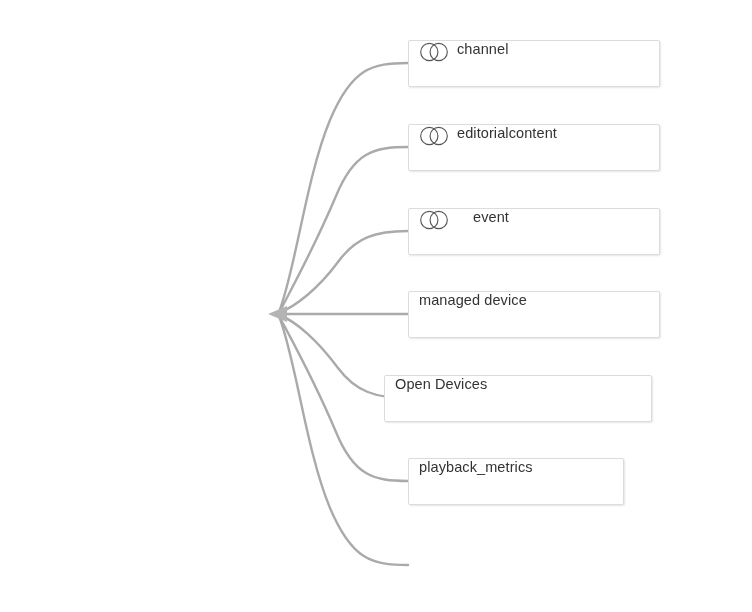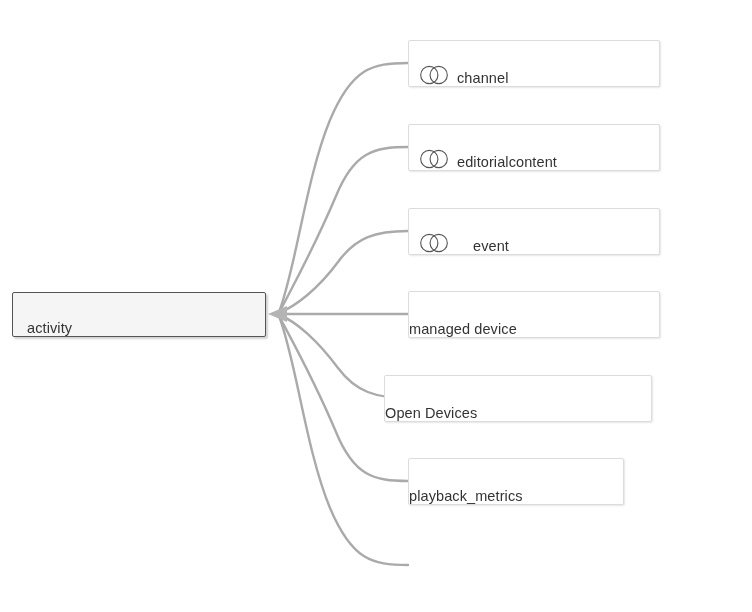--- a/index.html
+++ b/index.html
@@ -23,21 +23,21 @@
     left: 0;
     top: 0;
     width: 752px;
     height: 612px;
     pointer-events: none;
   }
   .node {
     position: absolute;
     box-sizing: border-box;
     display: flex;
-    align-items: flex-end;
+    align-items: flex-start;
     background: #ffffff;
     border: 1px solid #dcdcdc;
     border-radius: 2px;
     box-shadow: 1px 1px 2px rgba(0,0,0,0.10);
   }
   .node.root {
     background: #f5f5f5;
     border: 1px solid #555555;
     box-shadow: 2px 2px 2px rgba(0,0,0,0.18);
   }
@@ -52,21 +52,21 @@
   .node-label {
     font-size: 14.5px;
     color: #333333;
     white-space: nowrap;
     letter-spacing: 0.1px;
   }
   .node.root .node-label {
     margin-left: 14px;
   }
   .node.no-icon .node-label {
-    margin-left: 0;
+    margin-left: 10px;
   }
 </style>
 </head>
 <body>
 
 <div id="canvas">
 
   <svg id="edges" viewBox="0 0 752 612" width="752" height="612" xmlns="http://www.w3.org/2000/svg">
     <g fill="none" stroke="#aaaaaa" stroke-width="2.4" stroke-linecap="round">
       <path d="M 408 63 C 372 63 352 68 330 120 C 306 178 296 268 279 312"></path>
@@ -75,23 +75,20 @@
       <path d="M 408 314 L 279 314"></path>
       <path d="M 408 398 C 376 398 356 392 338 368 C 318 341 296 321 279 315"></path>
       <path d="M 408 481 C 374 481 354 476 336 432 C 314 380 295 346 279 316"></path>
       <path d="M 408 565 C 372 565 352 560 330 508 C 306 450 296 360 279 316"></path>
     </g>
     <g>
       <path d="M 268 314 L 287 306 L 287 322 Z" fill="#b4b4b4" stroke="none"></path>
     </g>
   </svg>
 
-  <div class="node root" style="left:12px; top:292px; width:254px; height:45px;">
-    <span class="node-label">activity</span>
-  </div>
 
   <div class="node" style="left:408px; top:40px; width:252px; height:47px;">
     <svg class="node-icon" viewBox="0 0 32 22" xmlns="http://www.w3.org/2000/svg">
       <circle cx="11" cy="11" r="9.2" fill="none" stroke="#555555" stroke-width="1.2"></circle>
       <circle cx="21" cy="11" r="9.2" fill="none" stroke="#555555" stroke-width="1.2"></circle>
     </svg>
     <span class="node-label">channel</span>
   </div>
 
   <div class="node" style="left:408px; top:124px; width:252px; height:47px;">

